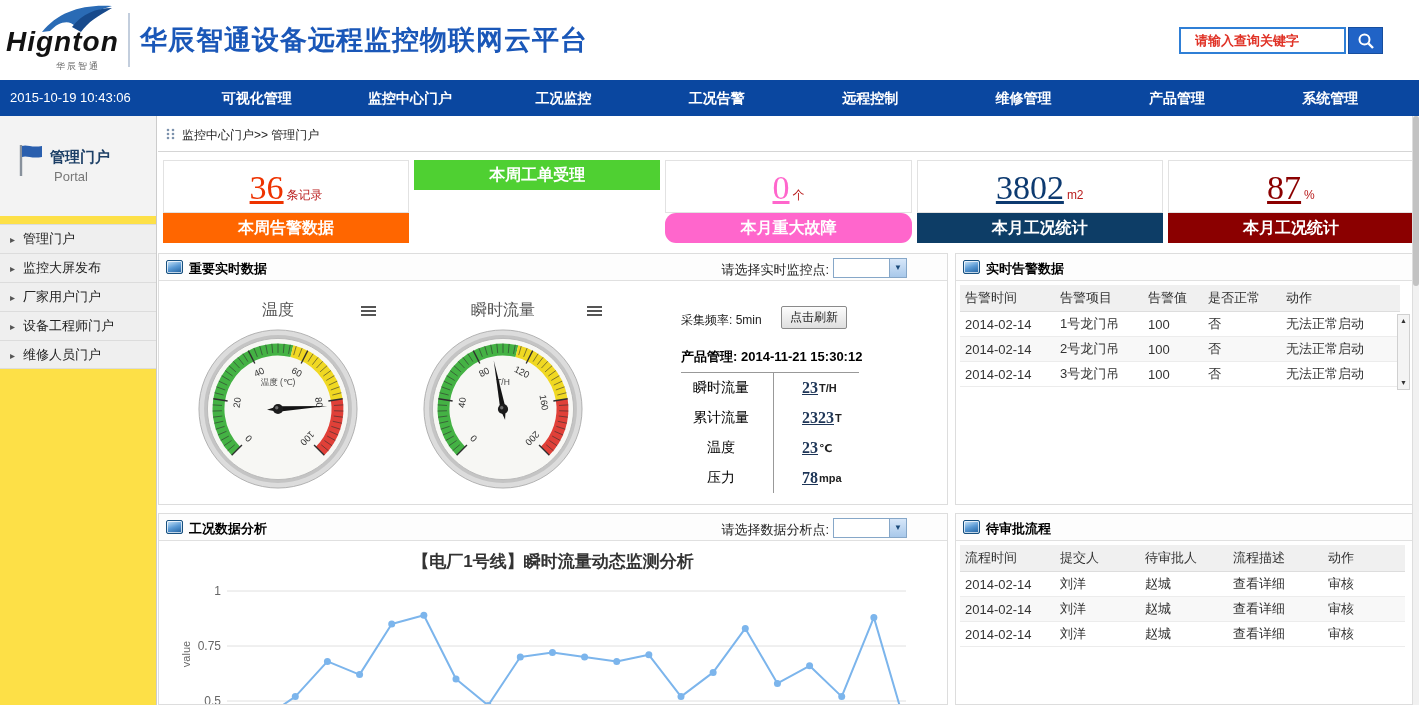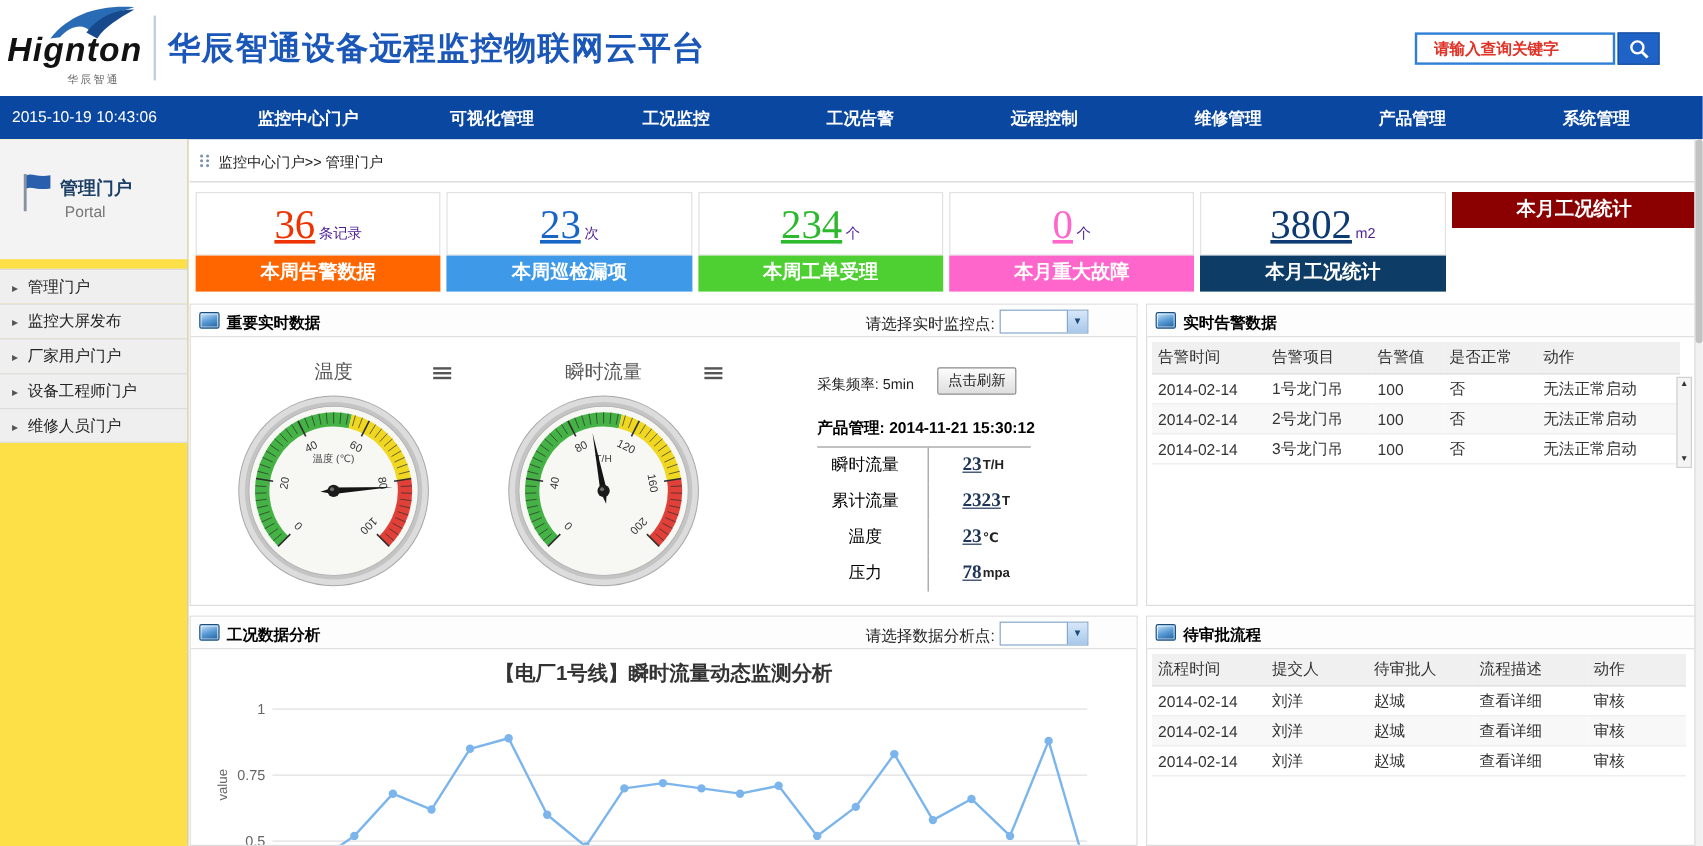--- a/index.html
+++ b/index.html
@@ -37,21 +37,21 @@
   
   .breadcrumb { position:absolute; left:158px; top:116px; width:1255px; height:36px; border-bottom:1px solid #d5d5d5; }
   .crumb-icon { position:absolute; left:8px; top:12px; }
   .crumb-text { position:absolute; left:24px; top:11px; font-size:12px; color:#222; }
 
   
   .cards { position:absolute; left:163px; top:160px; width:1251px; display:flex; gap:5px; }
   .card { flex:1; }
   .card-top { height:53px; border:1px solid #e2e2e2; background:#fff; text-align:center; padding-top:8px; white-space:nowrap; }
   .card-value { font-family:"Liberation Serif","DejaVu Serif",serif; font-size:34px; text-decoration:underline; }
-  .card-unit { font-size:12px; color:#4c1d95; margin-left:3px;text-align:right; }
+  .card-unit { font-size:12px; color:#b91c1c; margin-left:3px;text-align:right; }
   .card-bar { height:30px; line-height:30px; text-align:center; color:#fff; font-size:16px; font-weight:bold; cursor:pointer; }
 
   
   .panel { position:absolute; background:#fff; border:1px solid #ddd; }
   .panel-header { position:relative; height:27px; border-bottom:1px solid #e0e0e0; background:#fdfdfd; }
   .panel-icon { position:absolute; left:7px; top:6px; width:17px; height:14px; border:1px solid #17507f; border-radius:2px; background:linear-gradient(160deg,#cde7fa 0%,#5b9bd5 50%,#1e5f9e 100%); box-shadow:inset 0 0 0 1px rgba(255,255,255,.7); }
   .panel-title { position:absolute; left:30px; top:6px; font-size:13px; font-weight:bold; color:#000; }
   .select-label { position:absolute; right:118px; top:7px; font-size:13px; color:#222; }
   .dropdown { position:absolute; right:40px; top:4px; width:74px; height:20px; border:1px solid #86a7c8; background:#fff; display:flex; cursor:pointer; }
   .dd-value { flex:1; }
@@ -121,22 +121,22 @@
     <svg width="18" height="18" viewBox="0 0 18 18">
       <circle cx="7.5" cy="7.5" r="5" fill="none" stroke="#fff" stroke-width="2"></circle>
       <line x1="11.5" y1="11.5" x2="16" y2="16" stroke="#fff" stroke-width="2.4"></line>
     </svg>
   </div>
 </div>
 
 <div class="nav">
   <div class="nav-time">2015-10-19 10:43:06</div>
   <div class="nav-items">
+    <div class="nav-item">可视化管理</div>
     <div class="nav-item">监控中心门户</div>
-    <div class="nav-item">可视化管理</div>
     <div class="nav-item">工况监控</div>
     <div class="nav-item">工况告警</div>
     <div class="nav-item">远程控制</div>
     <div class="nav-item">维修管理</div>
     <div class="nav-item">产品管理</div>
     <div class="nav-item">系统管理</div>
   </div>
 </div>
 
 <div class="sidebar">
@@ -168,36 +168,32 @@
   </svg>
   <div class="crumb-text">监控中心门户&gt;&gt; 管理门户</div>
 </div>
 
 <div class="cards">
   <div class="card">
     <div class="card-top"><span class="card-value" style="color: rgb(238, 51, 0);">36</span><span class="card-unit">条记录</span></div>
     <div class="card-bar" style="background-color: rgb(255, 102, 0);">本周告警数据</div>
   </div>
   <div class="card">
-    <div class="card-top"><span class="card-value" style="color: rgb(23, 101, 197);">23</span><span class="card-unit">次</span></div>
-    <div class="card-bar" style="background-color: rgb(62, 154, 232);">本周巡检漏项</div>
-  </div>
-  <div class="card">
-    <div class="card-top"><span class="card-value" style="color: rgb(45, 185, 45);">234</span><span class="card-unit">个</span></div>
     <div class="card-bar" style="background-color: rgb(79, 208, 50);">本周工单受理</div>
   </div>
   <div class="card">
     <div class="card-top"><span class="card-value" style="color: rgb(255, 102, 204);">0</span><span class="card-unit">个</span></div>
-    <div class="card-bar" style="background-color: rgb(255, 102, 204);">本月重大故障</div>
+    <div class="card-bar" style="background-color: rgb(255, 102, 204); border-radius: 11px;">本月重大故障</div>
   </div>
   <div class="card">
     <div class="card-top"><span class="card-value" style="color: rgb(13, 58, 112);">3802</span><span class="card-unit">m2</span></div>
     <div class="card-bar" style="background-color: rgb(13, 61, 102);">本月工况统计</div>
   </div>
   <div class="card">
+    <div class="card-top"><span class="card-value" style="color: rgb(139, 0, 0);">87</span><span class="card-unit">%</span></div>
     <div class="card-bar" style="background-color: rgb(139, 0, 0);">本月工况统计</div>
   </div>
 </div>
 
 <div class="panel realtime-panel">
   <div class="panel-header">
     <div class="panel-icon"></div>
     <div class="panel-title">重要实时数据</div>
     <div class="select-label">请选择实时监控点:</div>
     <div class="dropdown">

